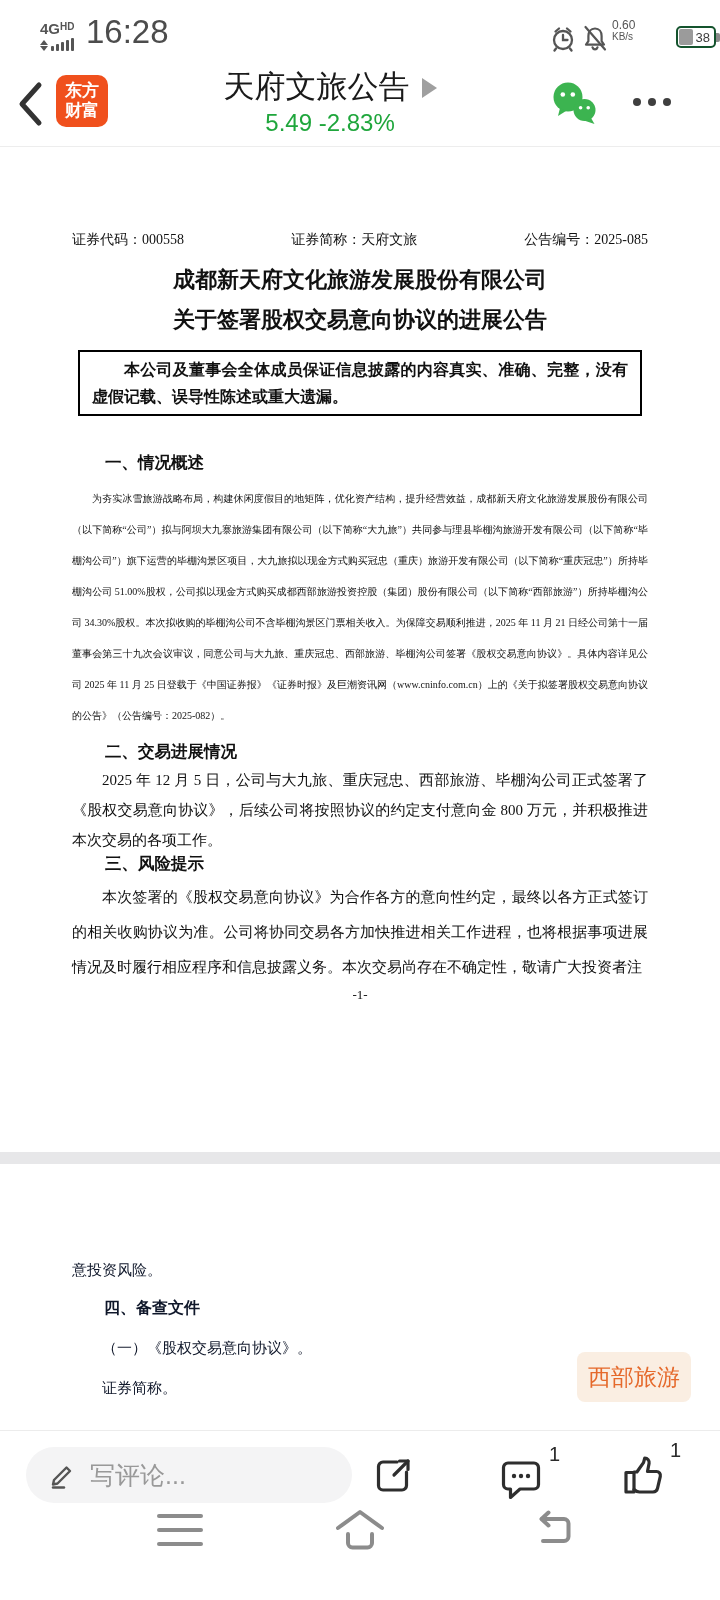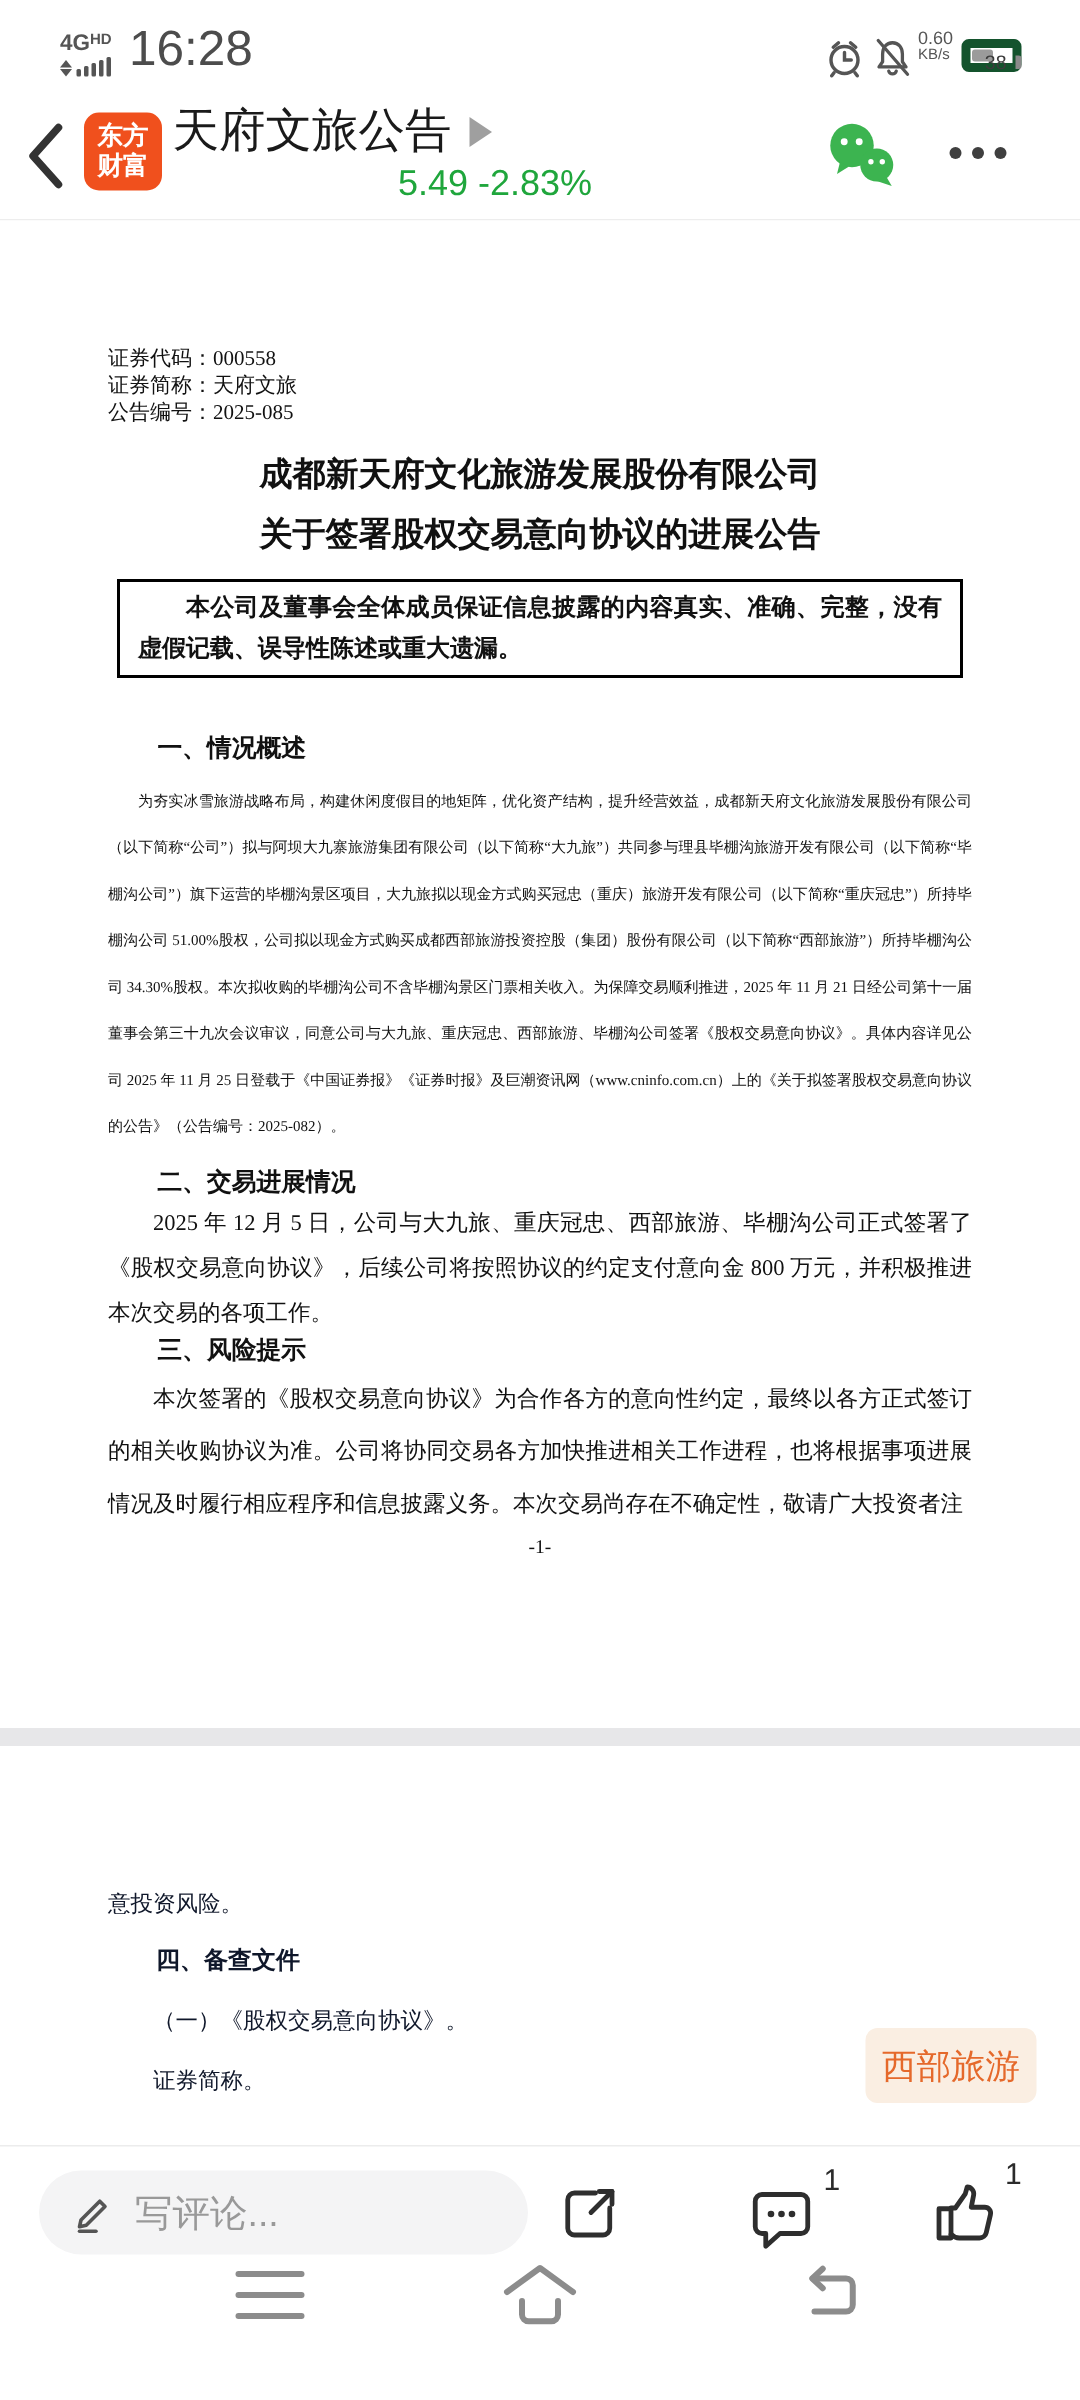--- a/index.html
+++ b/index.html
@@ -19,50 +19,50 @@
             border-bottom:5px solid #555; margin-bottom:1px; }
   .arr-down { width:0; height:0; border-left:4px solid transparent; border-right:4px solid transparent;
             border-top:5px solid #555; }
   .bars { display:inline-flex; align-items:flex-end; gap:2px; }
   .bars i { display:inline-block; width:3px; background:#555; border-radius:1px; }
   .time { position:absolute; left:86px; top:13px; font-size:33px; color:#4c4c4c; }
   .alarm-icon { position:absolute; left:550px; top:25px; }
   .bell-icon { position:absolute; left:581px; top:24px; }
   .speed { position:absolute; left:612px; top:20px; font-size:12px; color:#555; line-height:11px; text-align:left; }
   .speed .unit { font-size:10px; }
-  .battery { position:absolute; left:641px; top:26px; width:40px; height:22px;
-             border:6px solid #14532d; border-radius:5px; }
+  .battery { position:absolute; left:676px; top:26px; width:40px; height:22px;
+             border:2px solid #14532d; border-radius:5px; }
   .battery-fill { position:absolute; left:1px; top:1px; bottom:1px; width:14px; background:#9b9b9b; border-radius:2px; }
   .battery-text { position:absolute; right:4px; top:2px; font-size:13px; color:#3c3c3c; }
   .battery-nub { position:absolute; right:-6px; top:5px; width:4px; height:9px; background:#8a8a8a; border-radius:0 2px 2px 0; }
 
   
   .header { position:absolute; top:60px; left:0; width:720px; height:87px; background:#fff;
             border-bottom:1px solid #ededed; }
   .back-btn { position:absolute; left:14px; top:20px; cursor:pointer; }
   .logo { position:absolute; left:56px; top:15px; width:52px; height:52px; background:#f0501d;
           border-radius:10px; color:#fff; display:flex; flex-direction:column; align-items:center;
           justify-content:center; font-weight:bold; font-size:17px; line-height:20px; }
-  .title-wrap { position:absolute; left:115px; right:175px; top:6px; text-align:left; white-space:nowrap; }
+  .title-wrap { position:absolute; left:115px; right:175px; top:6px; text-align:center; white-space:nowrap; }
   .doc-title-header { font-size:31px; color:#1a1a1a; }
   .play-tri { display:inline-block; width:0; height:0; border-left:15px solid #9f9f9f;
               border-top:10px solid transparent; border-bottom:10px solid transparent;
               margin-left:12px; vertical-align:-1px; }
   .price-row { position:absolute; left:115px; right:175px; top:49px; text-align:center;
                color:#1fa63c; font-size:24px; }
   .price-row .chg { }
   .wechat-btn { position:absolute; left:551px; top:21px; cursor:pointer; }
   .more-btn { position:absolute; left:633px; top:38px; display:flex; gap:7px; cursor:pointer; }
   .more-btn i { width:8px; height:8px; border-radius:50%; background:#3f3f3f; }
 
   
   .doc-page1 { position:absolute; top:147px; left:0; width:720px; height:1005px; background:#fff;
                font-family:"Liberation Serif","DejaVu Serif",serif; color:#111; overflow:hidden; }
   .doc-inner { margin:0 72px; width:576px; }
-  .meta-row { display:flex; justify-content:space-between; margin-top:84px; font-size:14px; line-height:18px;flex-direction:column; }
+  .meta-row { display:flex; justify-content:space-between; margin-top:84px; font-size:14px; line-height:18px; }
   .big-title { text-align:center; font-size:22px; font-weight:bold; line-height:32px; }
   .t1 { margin-top:15px; }
   .t2 { margin-top:8px; }
   .disclaimer-box { margin:14px auto 0; width:564px; border:2px solid #000; padding:4px 12px;
                     font-size:16px; font-weight:bold; line-height:27px; text-align:justify; text-indent:2em; }
   .sec-head { font-size:16.5px; font-weight:bold; line-height:26px; text-indent:2em; }
   .h1 { margin-top:34px; }
   .h2 { margin-top:8px; }
   .h3 { margin-top:-4px; }
   .body-para { font-size:10px; text-align:justify; text-indent:2em; }

